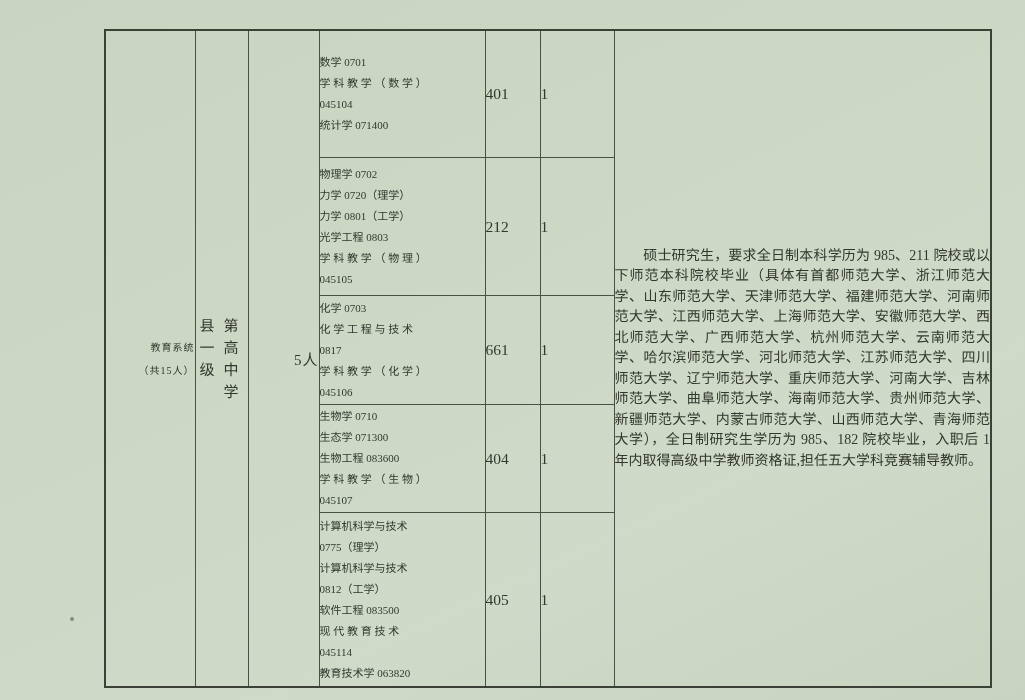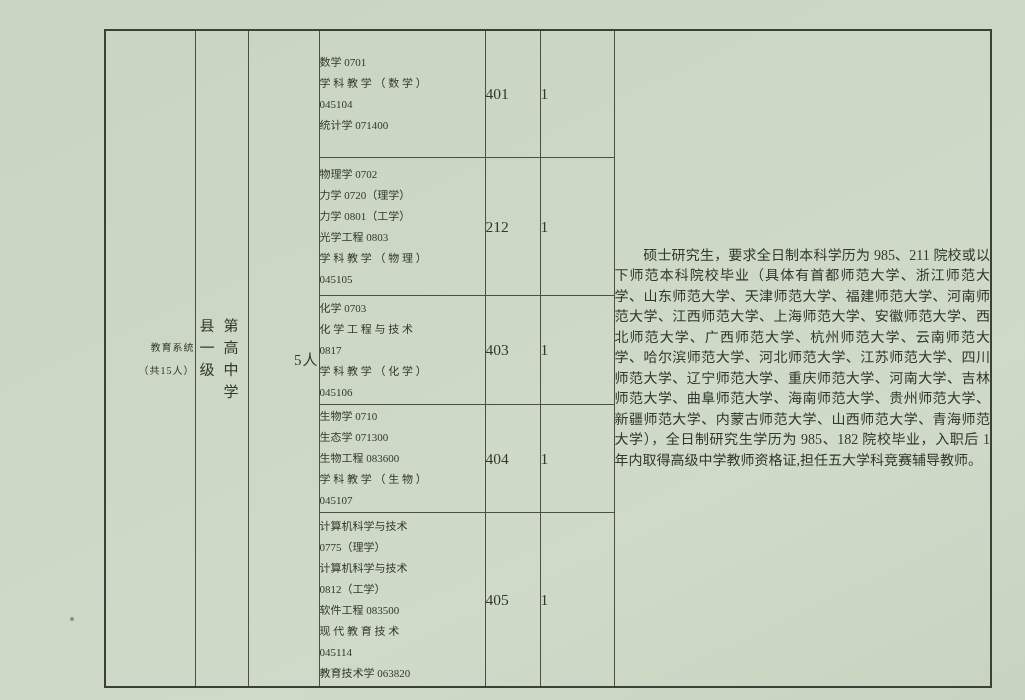--- a/index.html
+++ b/index.html
@@ -98,21 +98,21 @@
 045105</td>
     <td class="code-cell">212</td>
     <td class="openings-cell">1</td>
   </tr>
   <tr>
     <td class="majors-cell" style="height:108px">化学 0703
 化 学 工 程 与 技 术
 0817
 学 科 教 学 （ 化 学 ）
 045106</td>
-    <td class="code-cell">403</td>
+    <td class="code-cell">661</td>
     <td class="openings-cell">1</td>
   </tr>
   <tr>
     <td class="majors-cell" style="height:107px">生物学 0710
 生态学 071300
 生物工程 083600
 学 科 教 学 （ 生 物 ）
 045107</td>
     <td class="code-cell">404</td>
     <td class="openings-cell">1</td>

